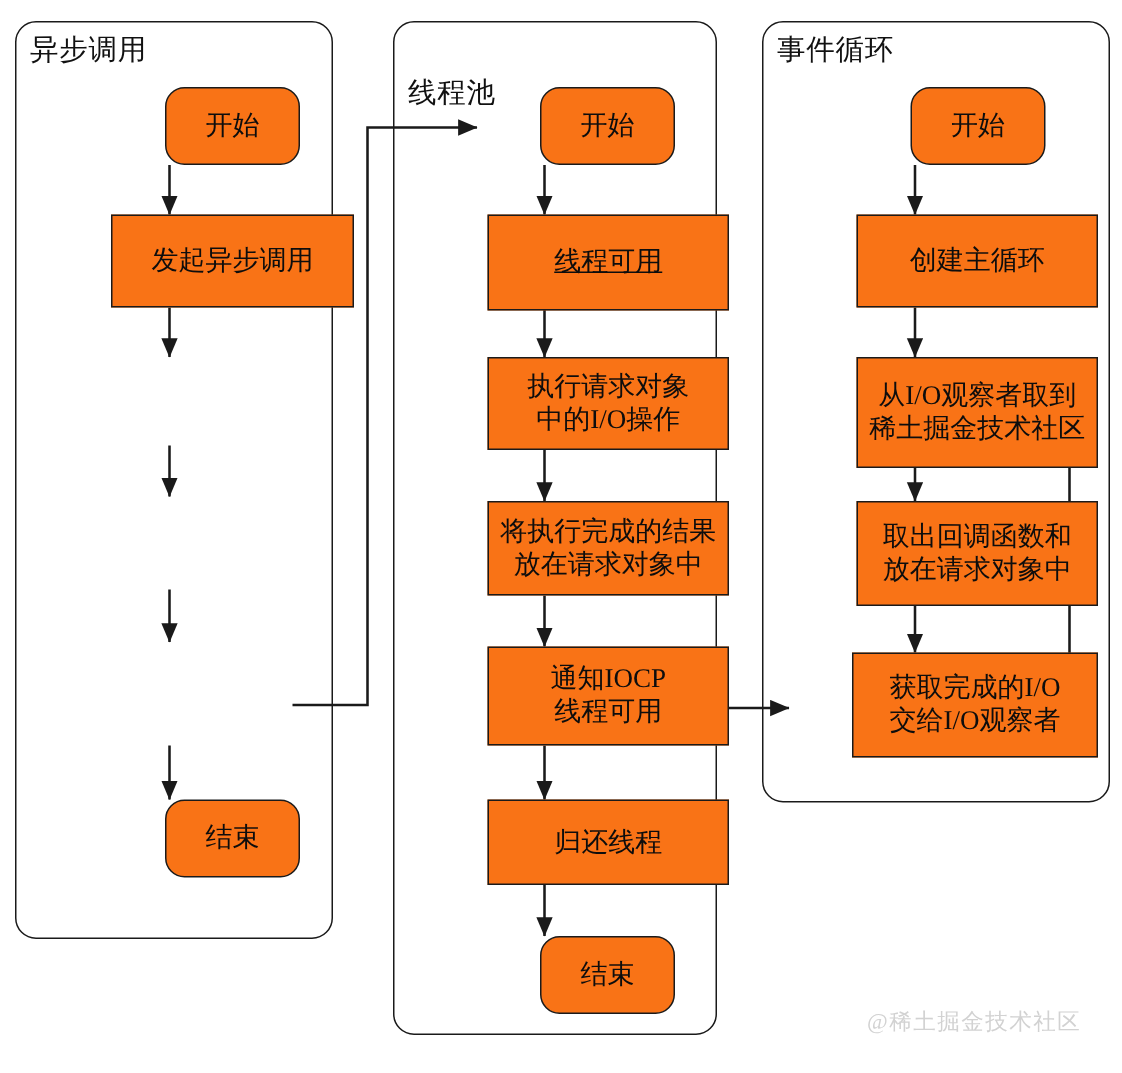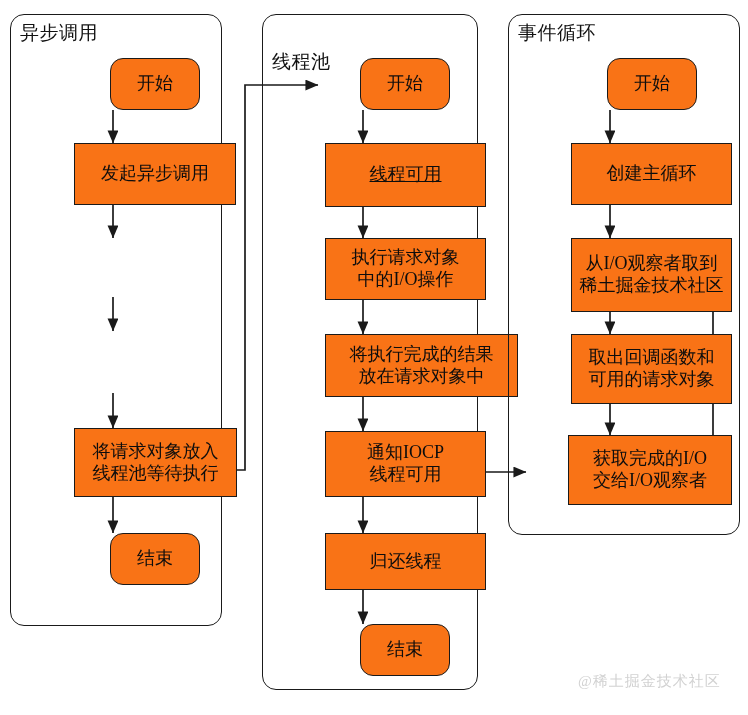--- a/index.html
+++ b/index.html
@@ -113,45 +113,43 @@
 
       <path d="M690,470 L713,470 L713,270 L692,270"></path>
     </g>
   </svg>
 
   <div class="panel" style="left:10px; top:14px; width:212px; height:612px;"></div>
   <div class="panel-title" style="left:20px; top:20px;">异步调用</div>
 
   <div class="node terminal" style="left:68px; top:58px; width:90px; height:52px;">开始</div>
   <div class="node process" style="left:32px; top:143px; width:162px; height:62px;">发起异步调用</div>
-  <div class="node process" style="left:32px; top:428px; width:163px; height:69px;">将请求对象放入
-线程池等待执行</div>
   <div class="node terminal" style="left:68px; top:533px; width:90px; height:52px;">结束</div>
 
   <div class="panel" style="left:262px; top:14px; width:216px; height:676px;"></div>
   <div class="panel-title" style="left:272px; top:20px;margin-top:29px;">线程池</div>
 
   <div class="node terminal" style="left:318px; top:58px; width:90px; height:52px;">开始</div>
   <div class="node process" style="left:283px; top:143px; width:161px; height:64px;text-decoration:underline;">线程可用</div>
   <div class="node process" style="left:283px; top:238px; width:161px; height:62px;">执行请求对象
 中的I/O操作</div>
-  <div class="node process" style="left:283px; top:334px; width:193px; height:63px;">将执行完成的结果
+  <div class="node process" style="left:283px; top:334px; width:161px; height:63px;">将执行完成的结果
 放在请求对象中</div>
   <div class="node process" style="left:283px; top:431px; width:161px; height:66px;">通知IOCP
 线程可用</div>
   <div class="node process" style="left:283px; top:533px; width:161px; height:57px;">归还线程</div>
   <div class="node terminal" style="left:318px; top:624px; width:90px; height:52px;">结束</div>
 
   <div class="panel" style="left:508px; top:14px; width:232px; height:521px;"></div>
   <div class="panel-title" style="left:518px; top:20px;">事件循环</div>
 
   <div class="node terminal" style="left:565px; top:58px; width:90px; height:52px;">开始</div>
   <div class="node process" style="left:529px; top:143px; width:161px; height:62px;">创建主循环</div>
   <div class="node process" style="left:529px; top:238px; width:161px; height:74px;">从I/O观察者取到
 稀土掘金技术社区</div>
   <div class="node process" style="left:529px; top:334px; width:161px; height:70px;">取出回调函数和
-可用的请求对象</div>
+放在请求对象中</div>
   <div class="node process" style="left:526px; top:435px; width:164px; height:70px;">获取完成的I/O
 交给I/O观察者</div>
 
   <div class="watermark" style="left:578px; top:672px;">@稀土掘金技术社区</div>
 
 </div>
 
 </body></html>

